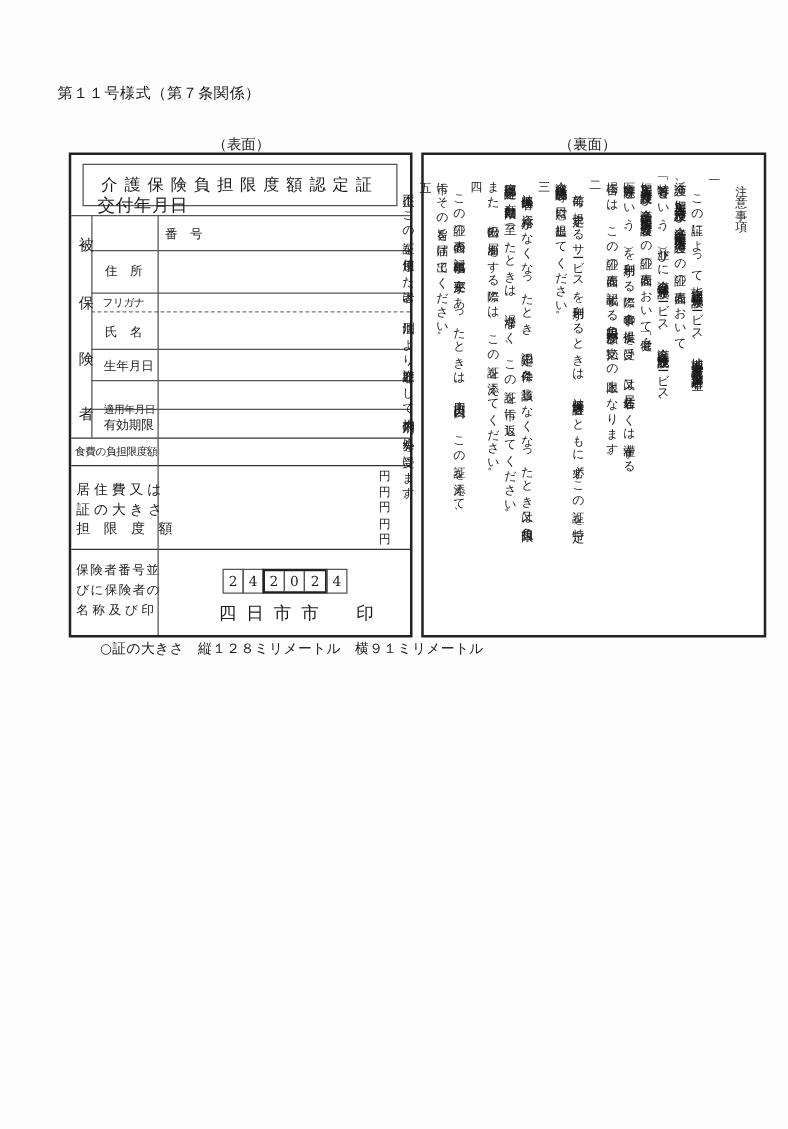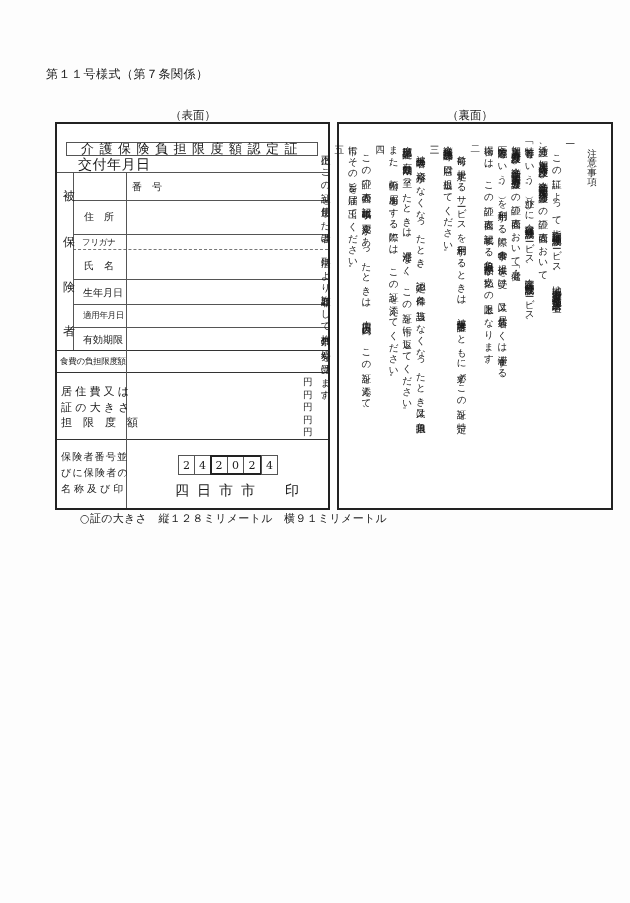--- a/index.html
+++ b/index.html
@@ -9,21 +9,21 @@
   .form-number { left:46px; top:66px; font-size:12px; letter-spacing:0.5px; }
   .side-label { font-size:11.5px; top:108px; }
   .side-label.front { left:170px; }
   .side-label.back { left:447px; }
 
   
   .card { position:absolute; top:122px; height:388px; border:2px solid #222; box-sizing:border-box; background:#fff; }
   .card.front { left:55px; width:275px; }
   .card.back { left:337px; width:276px; }
 
-  .title-box { position:absolute; left:9px; top:18px; width:252px; height:14px; border:1px solid #555;
+  .title-box { position:absolute; left:9px; top:7px; width:252px; height:34px; border:1px solid #555;
                box-sizing:border-box; display:flex; align-items:center; justify-content:center;
                font-size:13px; letter-spacing:5.5px; }
   .issue-date { position:absolute; left:21px; top:32px; font-size:14px; letter-spacing:0.5px; }
 
   .hline { position:absolute; height:0; border-top:1px solid #555; }
   .vline { position:absolute; width:0; border-left:1px solid #555; }
   .dash { position:absolute; height:0; border-top:1px dashed #777; }
   .thick { border-top-width:1.5px; border-color:#333; }
 
   .cell-label { position:absolute; font-size:10px; white-space:nowrap; }
@@ -84,21 +84,21 @@
   <div class="insured-char" style="top:64px;">被</div>
   <div class="insured-char" style="top:110px;">保</div>
   <div class="insured-char" style="top:155px;">険</div>
   <div class="insured-char" style="top:199px;">者</div>
 
   <div class="cell-label" style="left:27px;top:56px;margin-left:48px;">番　号</div>
   <div class="cell-label" style="left:27px;top:86px;">住　所</div>
   <div class="cell-label small" style="left:25px;top:113px;">フリガナ</div>
   <div class="cell-label" style="left:27px;top:135px;">氏　名</div>
   <div class="cell-label" style="left:26px;top:162px;">生年月日</div>
-  <div class="cell-label small" style="left:26px;top:186px;text-align:center;">適用年月日</div>
+  <div class="cell-label small" style="left:26px;top:198px;text-align:center;">適用年月日</div>
   <div class="cell-label" style="left:26px;top:209px;">有効期限</div>
   <div class="cell-label small" style="left:3px;top:232px;">食費の負担限度額</div>
 
   <div class="abs" style="left:70px;top:49px;width:201px;height:27px;"></div>
   <div class="abs" style="left:70px;top:77px;width:201px;height:33px;"></div>
   <div class="abs" style="left:70px;top:111px;width:201px;height:14px;"></div>
   <div class="abs" style="left:70px;top:126px;width:201px;height:29px;"></div>
   <div class="abs" style="left:70px;top:156px;width:201px;height:24px;"></div>
   <div class="abs" style="left:70px;top:181px;width:201px;height:22px;"></div>
   <div class="abs" style="left:70px;top:204px;width:201px;height:22px;"></div>

